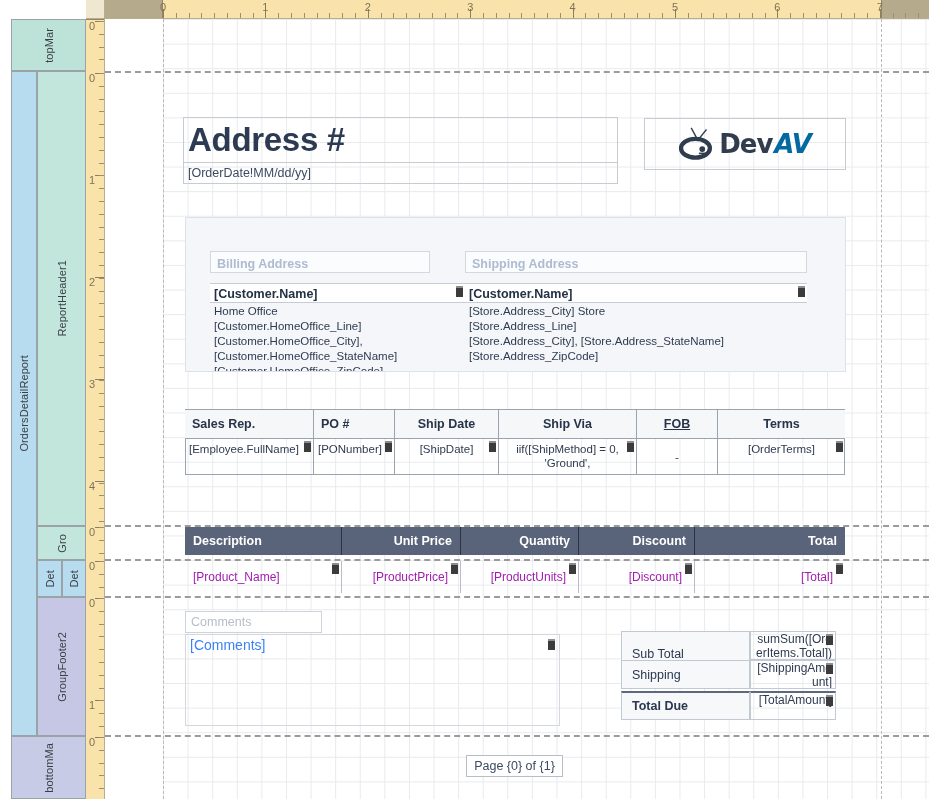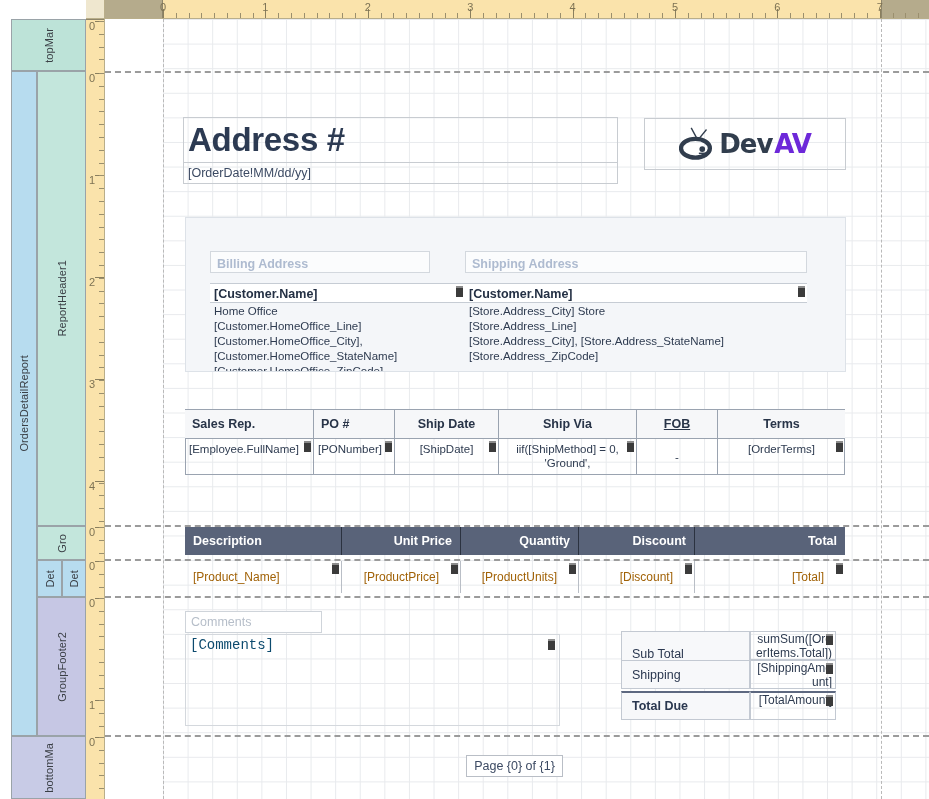--- a/index.html
+++ b/index.html
@@ -107,21 +107,21 @@
   }
   .orderdate{
     font-size:12.5px;color:#3c4a63;line-height:20px;padding-left:4px;
   }
 
   .logo-box{display:flex;align-items:center;justify-content:center;}
   .logo-wrap{display:flex;align-items:center;gap:2px;}
   .logo-text{font-size:26px;font-weight:bold;letter-spacing:-1px;
     font-family:"DejaVu Sans", sans-serif;}
   .logo-dev{color:#313d4d;}
-  .logo-av{color:#6d28d9;}
+  .logo-av{color:#0369a1;font-style:italic;}
 
   .addr-panel{background:#f4f6f9;border:1px solid #dde2e8;}
   .addr-hdr{
     font-size:12.5px;font-weight:bold;color:#aebbd0;
     padding:4px 0 0 6px;line-height:17px;
     border:1px solid #d3d8de;background:#fbfcfd;box-sizing:border-box;
   }
   .addr-name{
     font-size:12.5px;font-weight:bold;color:#243044;
     padding:2px 0 0 4px;line-height:16px;
@@ -158,33 +158,33 @@
     color:#ffffff;font-size:12.5px;font-weight:bold;
     display:flex;align-items:center;
     border-right:1px solid #2b3240;
   }
   .dk-cell.lft{justify-content:flex-start;padding-left:8px;}
   .dk-cell.rgt{justify-content:flex-end;padding-right:8px;}
   .dk-cell.last{border-right:none;}
   .det-cell{
     position:absolute;box-sizing:border-box;
     border-right:1px solid #b9bec6;
-    font-size:12px;color:#a16207;display:flex;align-items:center;
+    font-size:12px;color:#a21caf;display:flex;align-items:center;
   }
   .det-cell.lft{justify-content:flex-start;padding-left:8px;}
-  .det-cell.rgt{justify-content:flex-end;padding-right:21px;}
+  .det-cell.rgt{justify-content:flex-end;padding-right:12px;}
   .det-cell.last{border-right:none;}
 
   .comments-lbl{
     font-size:12.5px;color:#b6bec9;padding-left:5px;line-height:20px;
     border:1px solid #cfd4da;box-sizing:border-box;background:#fff;
   }
   .comments-val{
-    font-size:14px;color:#0c4a6e;padding-left:4px;line-height:21px;
-    border:1px solid #d4d8dd;box-sizing:border-box;background:transparent;font-family:Liberation Mono, monospace;
+    font-size:14px;color:#3b82f6;padding-left:4px;line-height:21px;
+    border:1px solid #d4d8dd;box-sizing:border-box;background:transparent;
   }
 
   
   .tot-lbl{
     position:absolute;box-sizing:border-box;background:#f7f8fa;
     font-size:12.5px;color:#2b3850;display:flex;align-items:center;
     padding-left:10px;border:1px solid #c3c9d2;
   }
   .tot-lbl.bold{font-weight:bold;border-top:2px solid #5d6880;}
   .tot-val{

